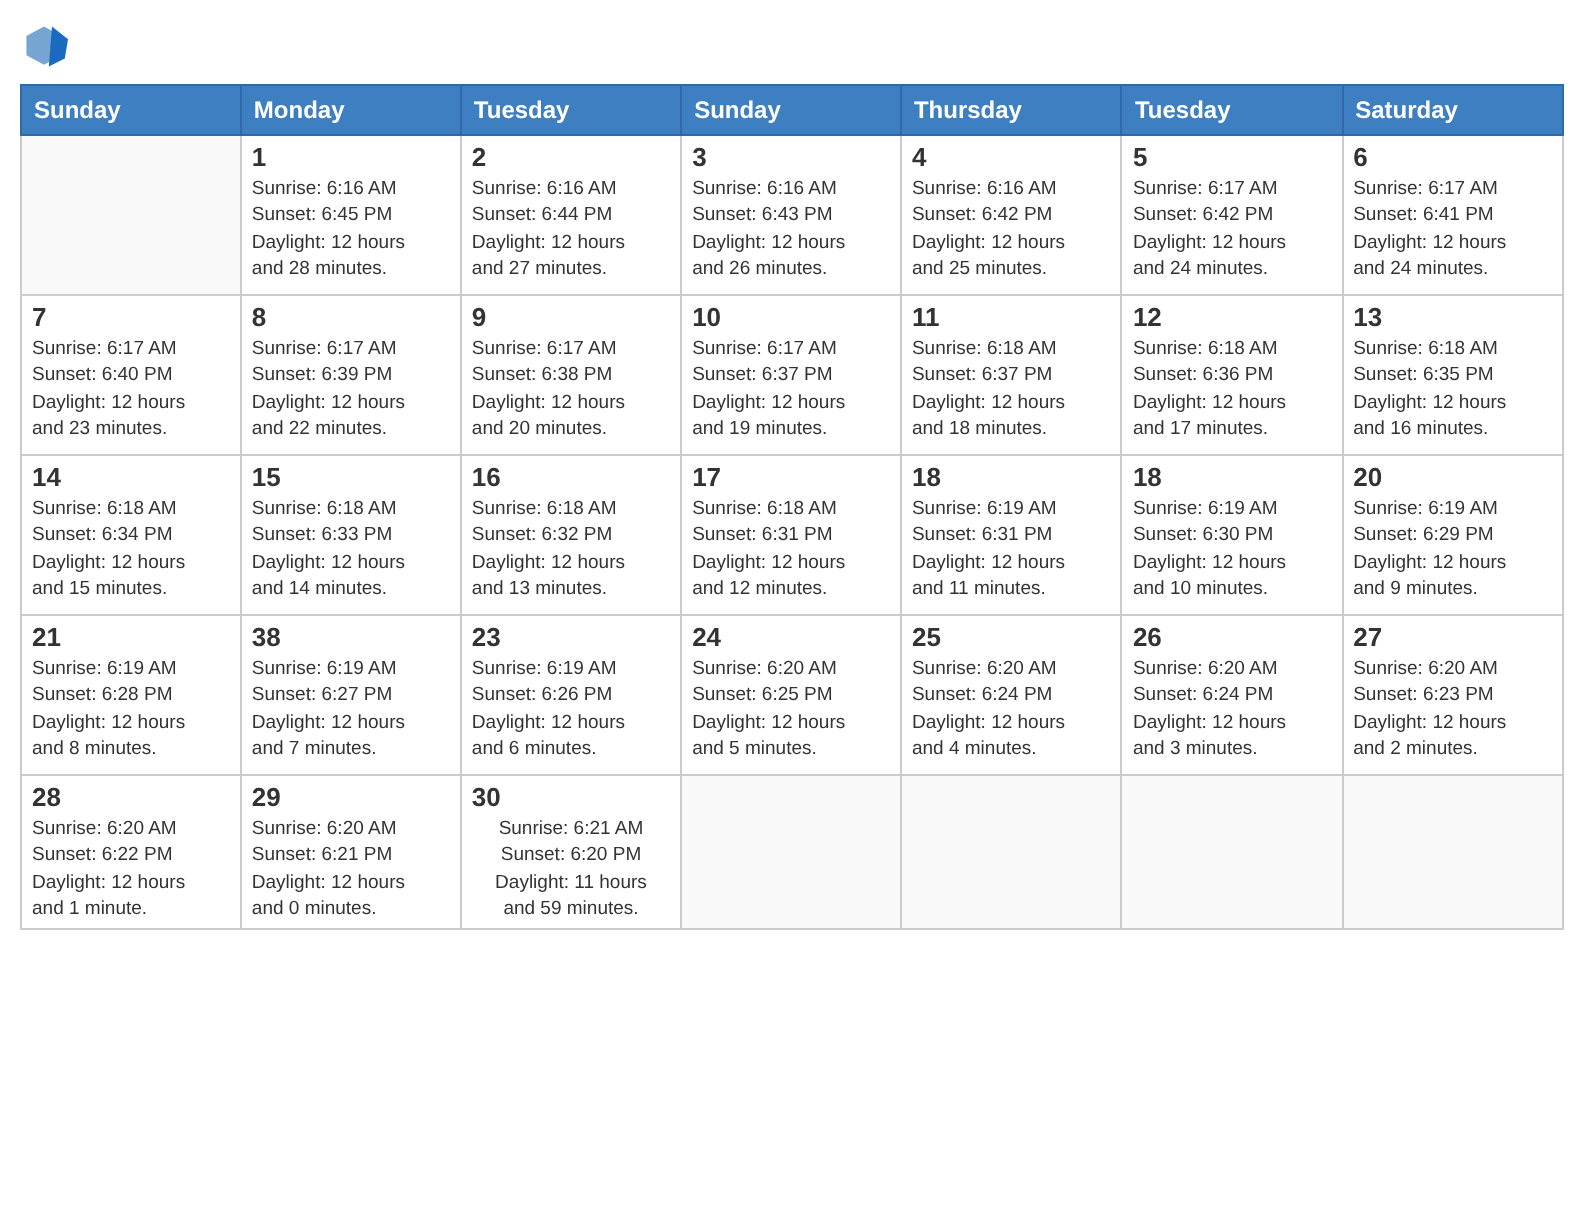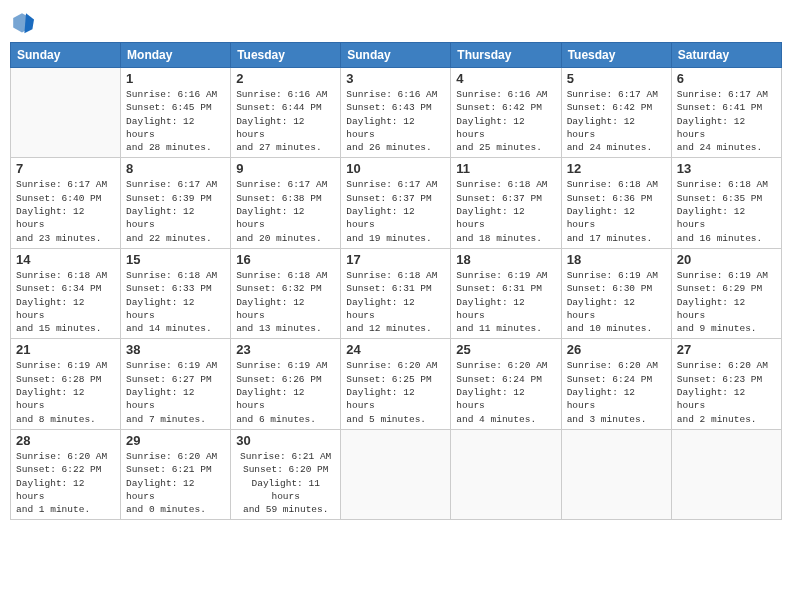--- a/index.html
+++ b/index.html
@@ -74,21 +74,20 @@
     .day-num {
       font-size: 13px;
       font-weight: bold;
       color: #333;
       margin-bottom: 2px;
     }
     .day-info {
       font-size: 9.5px;
       color: #333;
       line-height: 1.4;
-      font-family: Liberation Mono, monospace;
     }
     .empty-cell {
       background: #f9f9f9;
     }
     tr:last-child td {
       height: 70px;
       margin-top: 40px;
     }
   </style>
 </head>

